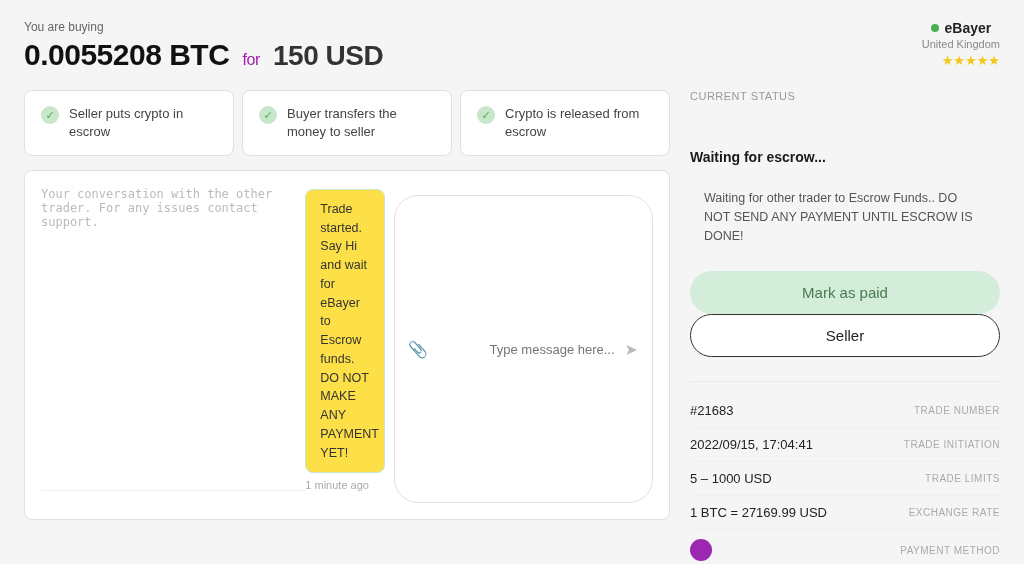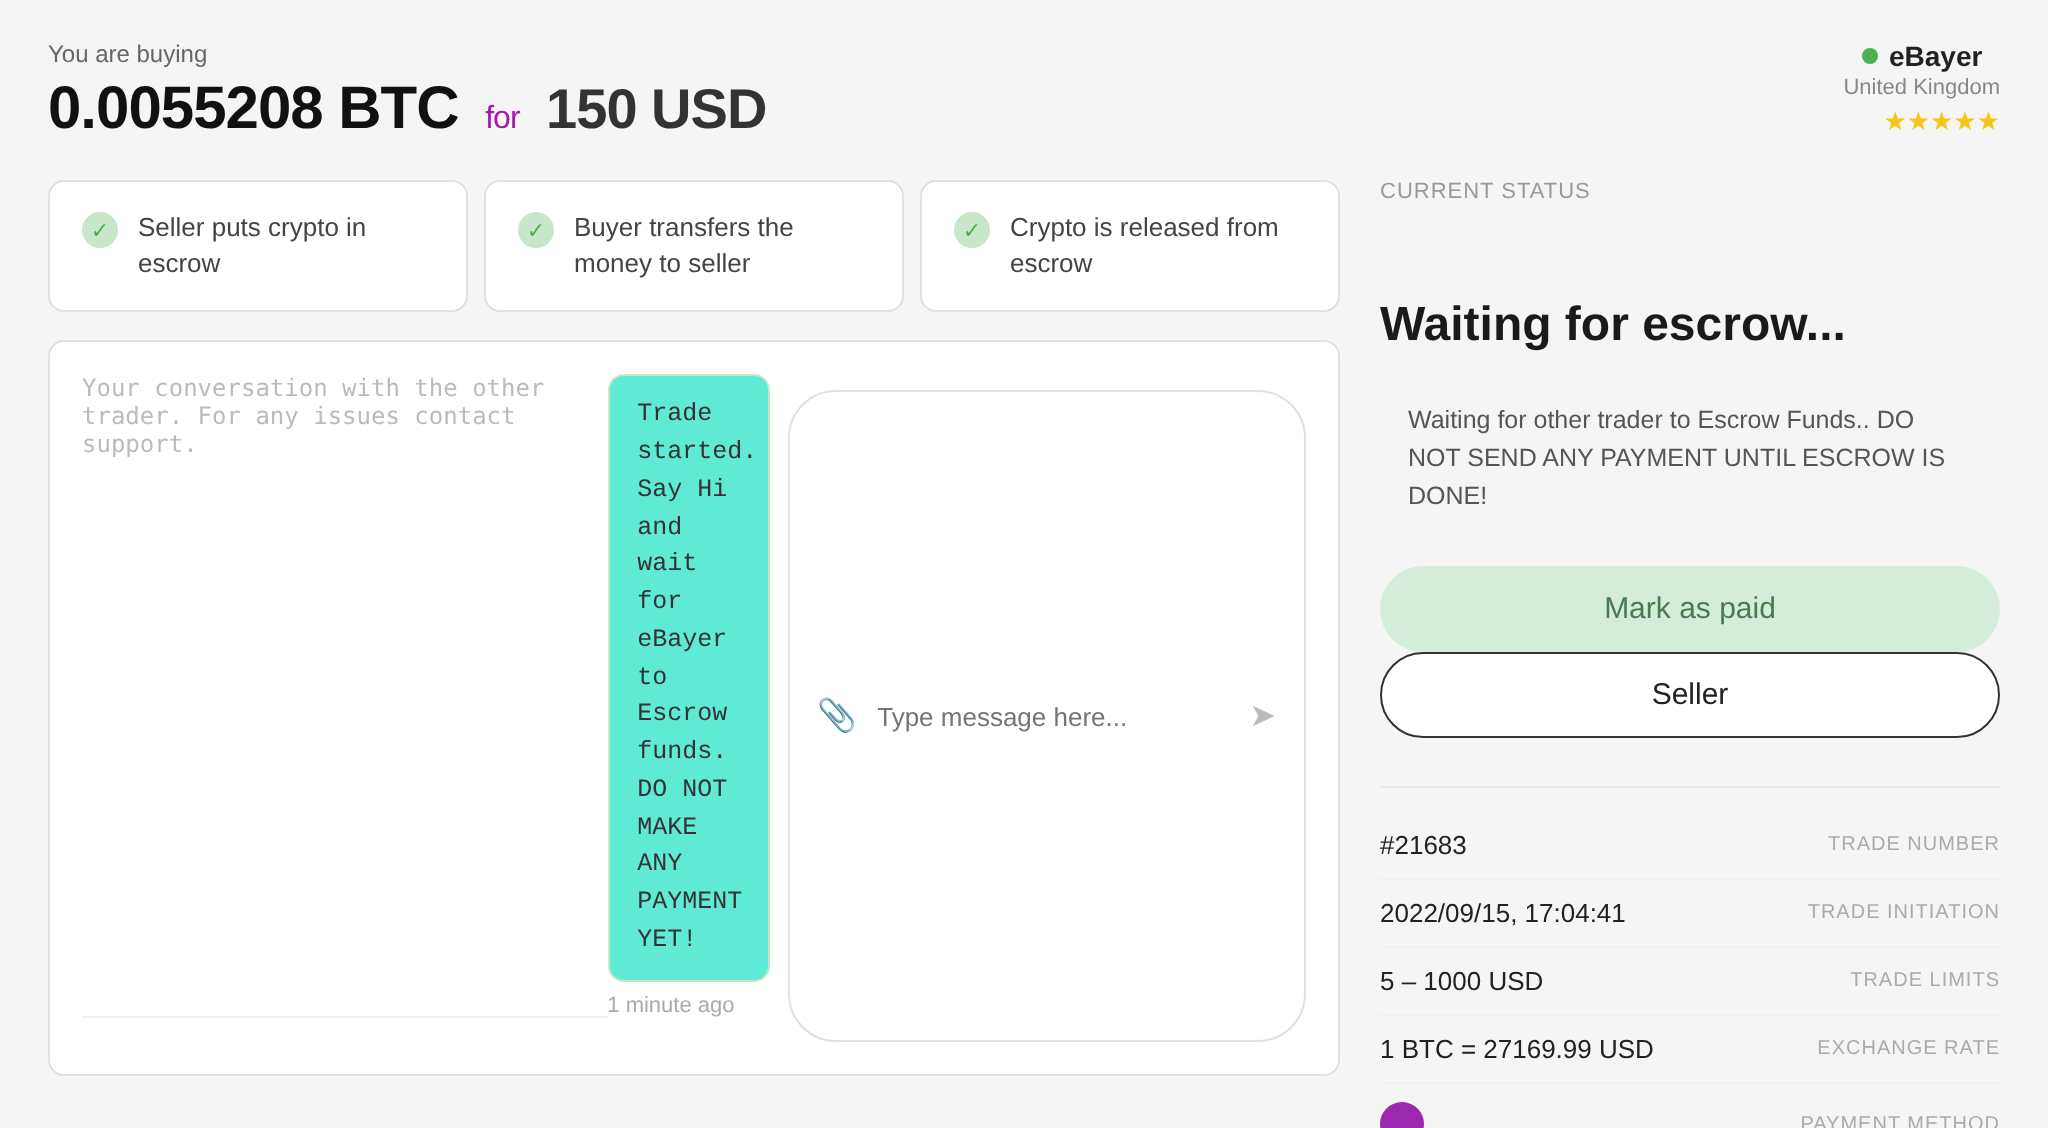--- a/index.html
+++ b/index.html
@@ -138,30 +138,29 @@
       padding-bottom: 12px;
       margin-bottom: 12px;
     }
     .chat-messages {
       flex: 1;
       display: flex;
       flex-direction: column;
       justify-content: flex-end;
     }
     .chat-message {
-      background: #5eead4;
+      background: #fde047;
       border: 1px solid #c8e6c9;
       border-radius: 8px;
       padding: 10px 14px;
       font-size: 12.5px;
       color: #333;
       max-width: 90%;
       margin-bottom: 6px;
       line-height: 1.5;
-      font-family: Liberation Mono, monospace;
     }
     .chat-time {
       font-size: 11px;
       color: #aaa;
       margin-bottom: 12px;
     }
     .chat-input-row {
       display: flex;
       align-items: center;
       border: 1px solid #e0e0e0;
@@ -174,41 +173,42 @@
       color: #bbb;
       font-size: 16px;
     }
     .chat-input {
       flex: 1;
       border: none;
       outline: none;
       font-size: 13px;
       color: #999;
       background: transparent;
+      text-align: right;
     }
     .send-icon {
       color: #bbb;
       font-size: 16px;
       cursor: pointer;
     }
 
     
     .right-panel {
       width: 310px;
       flex-shrink: 0;
     }
     .current-status-label {
       font-size: 11px;
       color: #999;
       letter-spacing: 0.5px;
       text-transform: uppercase;
       margin-bottom: 4px;
     }
     .status-heading {
-      font-size: 24px;
+      font-size: 14px;
       font-weight: 700;
       color: #1a1a1a;
       margin-bottom: 12px;
       margin-top: 47px;
     }
     .escrow-notice {
       background: #f5f5f5;
       border-radius: 6px;
       padding: 12px 14px;
       font-size: 12.5px;

